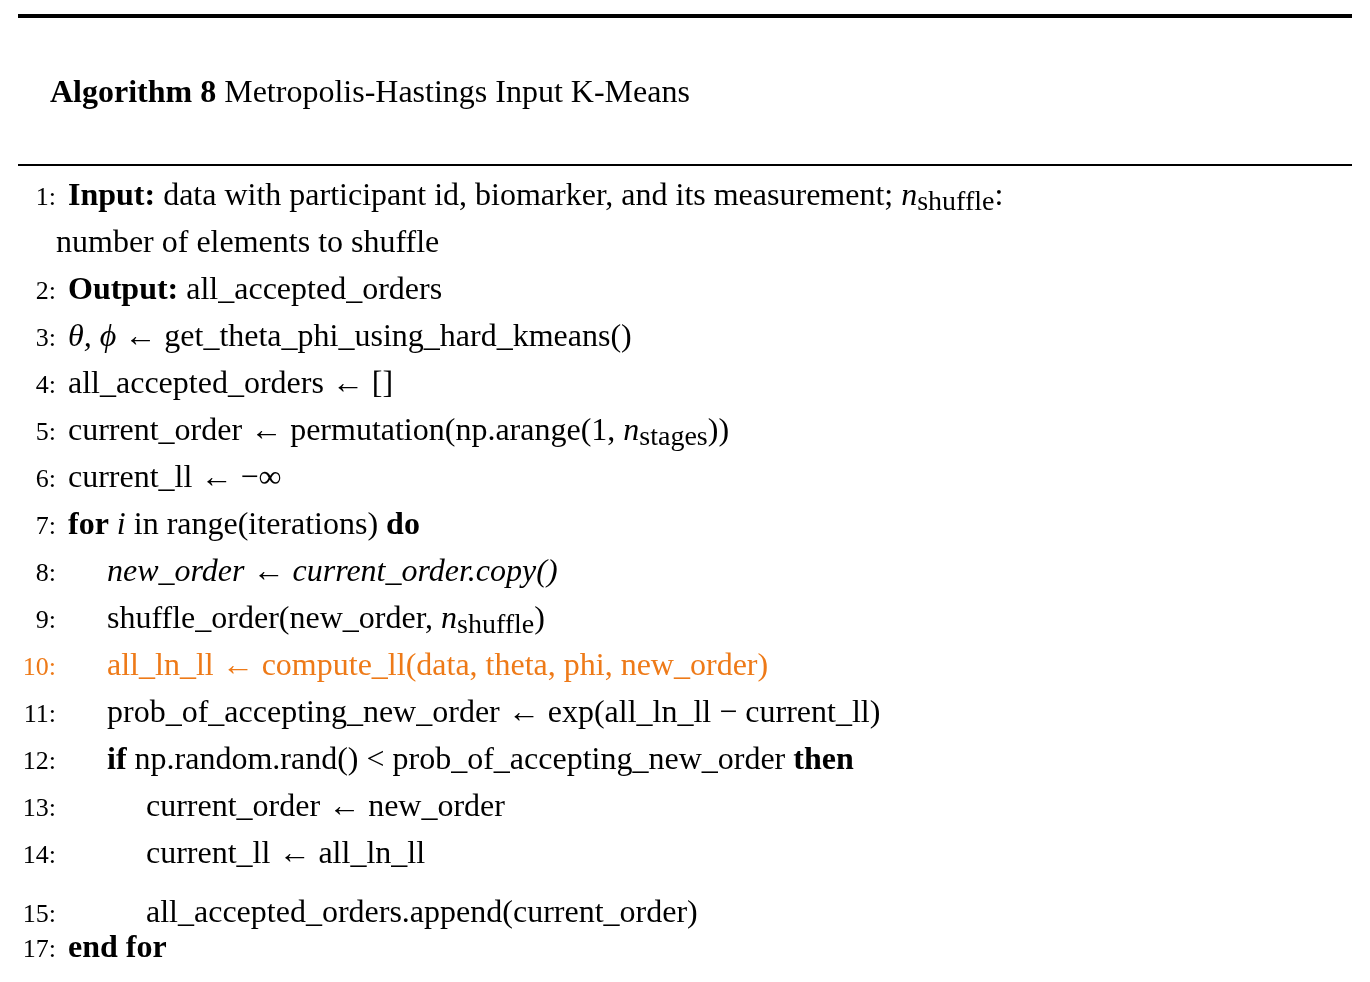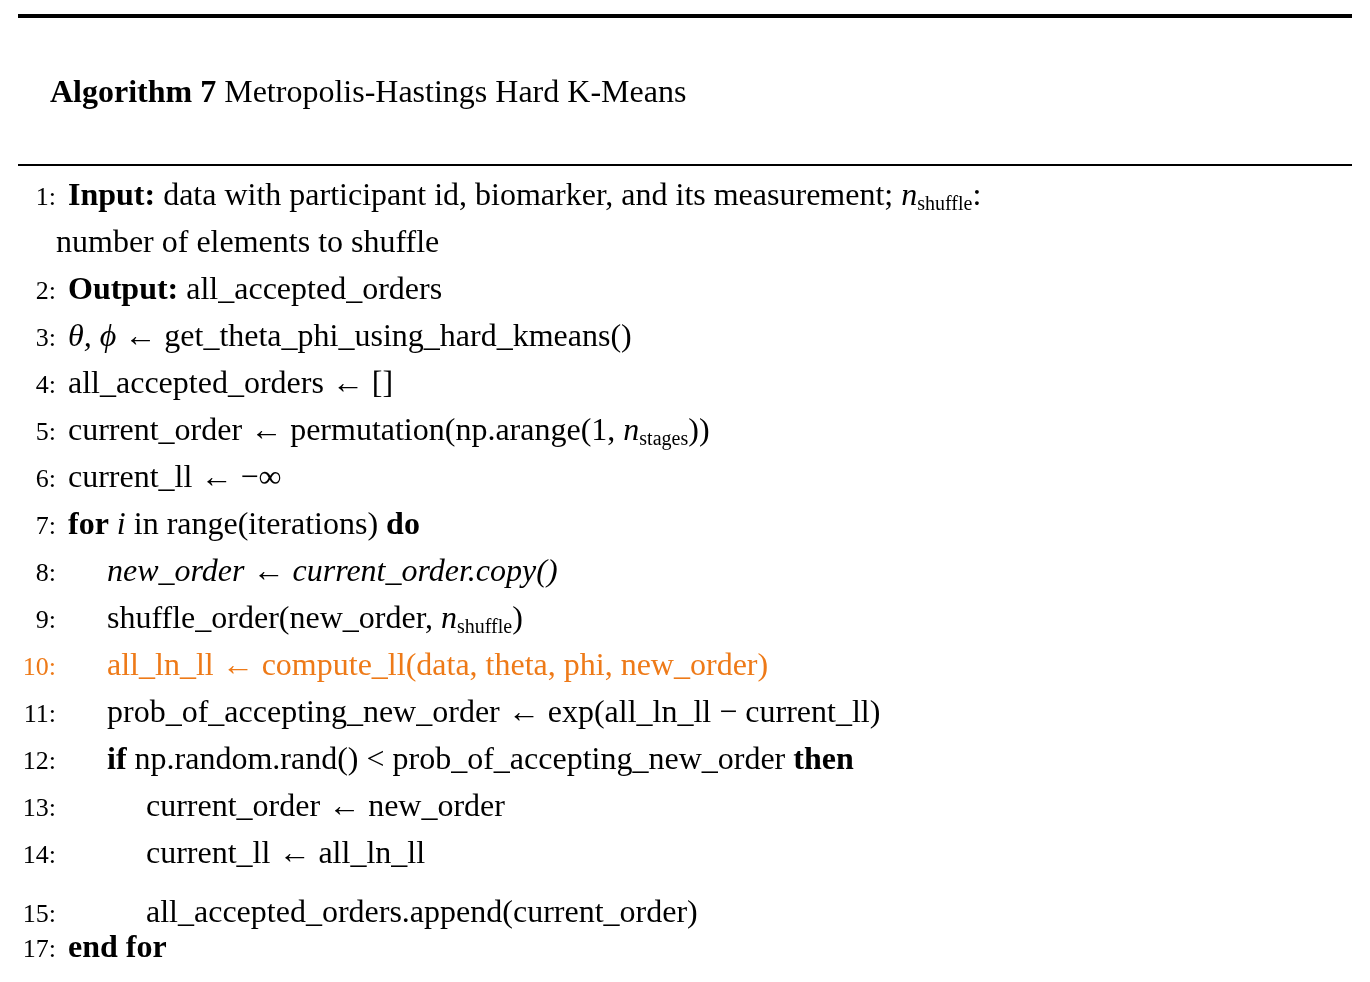--- a/index.html
+++ b/index.html
@@ -50,32 +50,32 @@
   }
   .code {
     margin-left: 12px;
     font-size: 32px;
     white-space: pre-wrap;
   }
   .line.cont .code { margin-left: 0px; }
   .seg-b { font-weight: bold; }
   .seg-i { font-style: italic; }
   .seg-sub {
-    font-size: 20px;
+    font-size: 28px;
     vertical-align: -5px;
   }
   .line.hl .num, .line.hl .code { color: var(--hl, #EE7A18); }
 </style>
 </head>
 <body>
 
 <div class="algo">
   <div class="rule thick"></div>
   <div class="algo-header">
-    <span class="label">Algorithm 7</span><span> Metropolis-Hastings Hard K-Means</span>
+    <span class="label">Algorithm 8</span><span> Metropolis-Hastings Input K-Means</span>
   </div>
   <div class="rule mid"></div>
   <div class="algo-body" id="algo-body">
       <div class="line">
         <span class="num">1:</span>
         <span class="code" style="padding-left: 0px;"><span class="seg-b">Input:</span><span class="seg-p"> data with participant id, biomarker, and its measurement; </span><span class="seg-i">n</span><span class="seg-sub">shuffle</span><span class="seg-p">:</span></span>
       </div>
       <div class="line cont">
         <span class="num"></span>
         <span class="code" style="padding-left: 0px;"><span class="seg-p">number of elements to shuffle</span></span>

